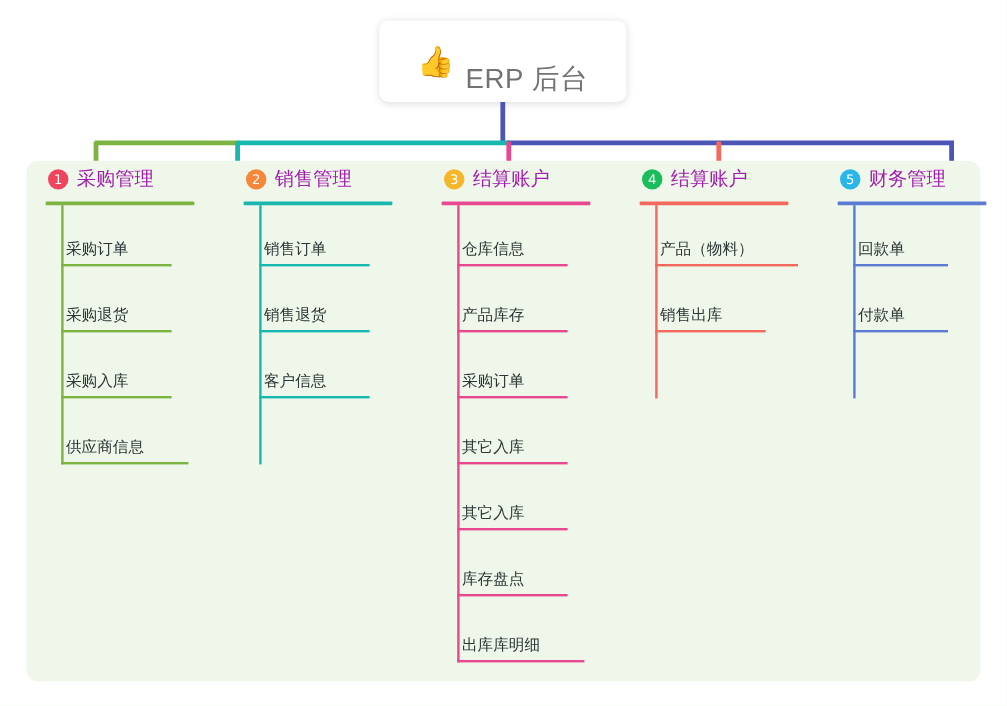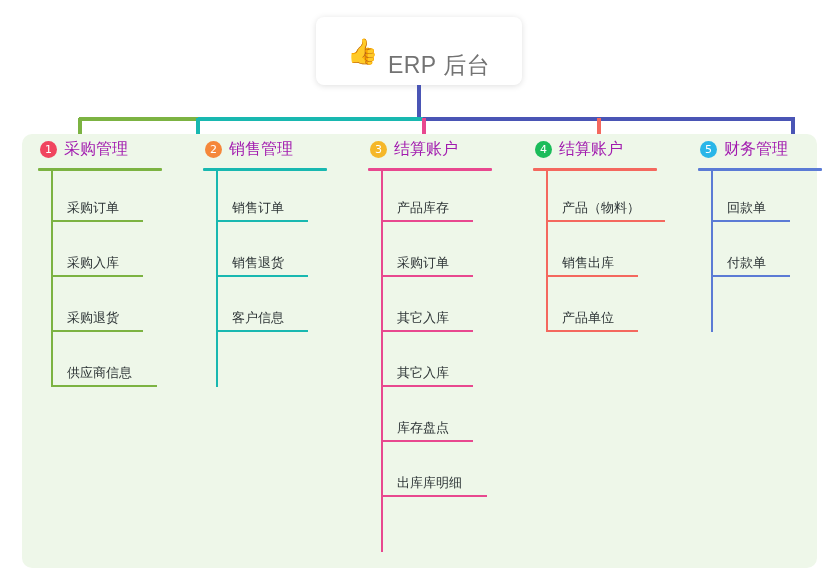--- a/index.html
+++ b/index.html
@@ -105,21 +105,21 @@
     left: 13px;
     top: 0;
     width: 2px;
   }
   .item {
     position: relative;
     height: 55px;
   }
   .item-label {
     position: absolute;
-    left: 29px;
+    left: 17px;
     bottom: 9px;
     font-size: 13px;
     color: #2d3436;
     white-space: nowrap;
     text-align: right;
   }
   .item-rule {
     position: absolute;
     left: 13px;
     bottom: 4px;
@@ -153,28 +153,28 @@
         <span class="col-title">采购管理</span>
       </div>
       <div class="head-rule" style="width: 124px; background: rgb(124, 179, 66);"></div>
       <div class="items">
         <div class="stem" style="background: rgb(124, 179, 66); height: 216px;"></div>
         <div class="item">
           <span class="item-label">采购订单</span>
           <div class="item-rule" style="width: 92px; background: rgb(124, 179, 66);"></div>
         </div>
         <div class="item">
+          <span class="item-label">采购退货</span>
+          <div class="item-rule" style="width: 92px; background: rgb(124, 179, 66);"></div>
+        </div>
+        <div class="item">
           <span class="item-label">采购入库</span>
           <div class="item-rule" style="width: 92px; background: rgb(124, 179, 66);"></div>
         </div>
         <div class="item">
-          <span class="item-label">采购退货</span>
-          <div class="item-rule" style="width: 92px; background: rgb(124, 179, 66);"></div>
-        </div>
-        <div class="item">
           <span class="item-label">供应商信息</span>
           <div class="item-rule" style="width: 106px; background: rgb(124, 179, 66);"></div>
         </div>
       </div>
     </div>
     <div class="column" style="left: 181px;">
       <div class="col-head">
         <span class="badge" style="background: rgb(245, 135, 58);">2</span>
         <span class="col-title">销售管理</span>
       </div>
@@ -197,20 +197,24 @@
     </div>
     <div class="column" style="left: 346px;">
       <div class="col-head">
         <span class="badge" style="background: rgb(245, 183, 41);">3</span>
         <span class="col-title">结算账户</span>
       </div>
       <div class="head-rule" style="width: 124px; background: rgb(232, 72, 143);"></div>
       <div class="items">
         <div class="stem" style="background: rgb(232, 72, 143); height: 381px;"></div>
         <div class="item">
+          <span class="item-label">仓库信息</span>
+          <div class="item-rule" style="width: 92px; background: rgb(232, 72, 143);"></div>
+        </div>
+        <div class="item">
           <span class="item-label">产品库存</span>
           <div class="item-rule" style="width: 92px; background: rgb(232, 72, 143);"></div>
         </div>
         <div class="item">
           <span class="item-label">采购订单</span>
           <div class="item-rule" style="width: 92px; background: rgb(232, 72, 143);"></div>
         </div>
         <div class="item">
           <span class="item-label">其它入库</span>
           <div class="item-rule" style="width: 92px; background: rgb(232, 72, 143);"></div>
@@ -238,24 +242,20 @@
       <div class="items">
         <div class="stem" style="background: rgb(244, 104, 94); height: 161px;"></div>
         <div class="item">
           <span class="item-label">产品（物料）</span>
           <div class="item-rule" style="width: 119px; background: rgb(244, 104, 94);"></div>
         </div>
         <div class="item">
           <span class="item-label">销售出库</span>
           <div class="item-rule" style="width: 92px; background: rgb(244, 104, 94);"></div>
         </div>
-        <div class="item">
-          <span class="item-label">产品单位</span>
-          <div class="item-rule" style="width: 92px; background: rgb(244, 104, 94);"></div>
-        </div>
       </div>
     </div>
     <div class="column" style="left: 676px;">
       <div class="col-head">
         <span class="badge" style="background: rgb(41, 182, 232);">5</span>
         <span class="col-title">财务管理</span>
       </div>
       <div class="head-rule" style="width: 124px; background: rgb(91, 123, 213);"></div>
       <div class="items">
         <div class="stem" style="background: rgb(91, 123, 213); height: 161px;"></div>

